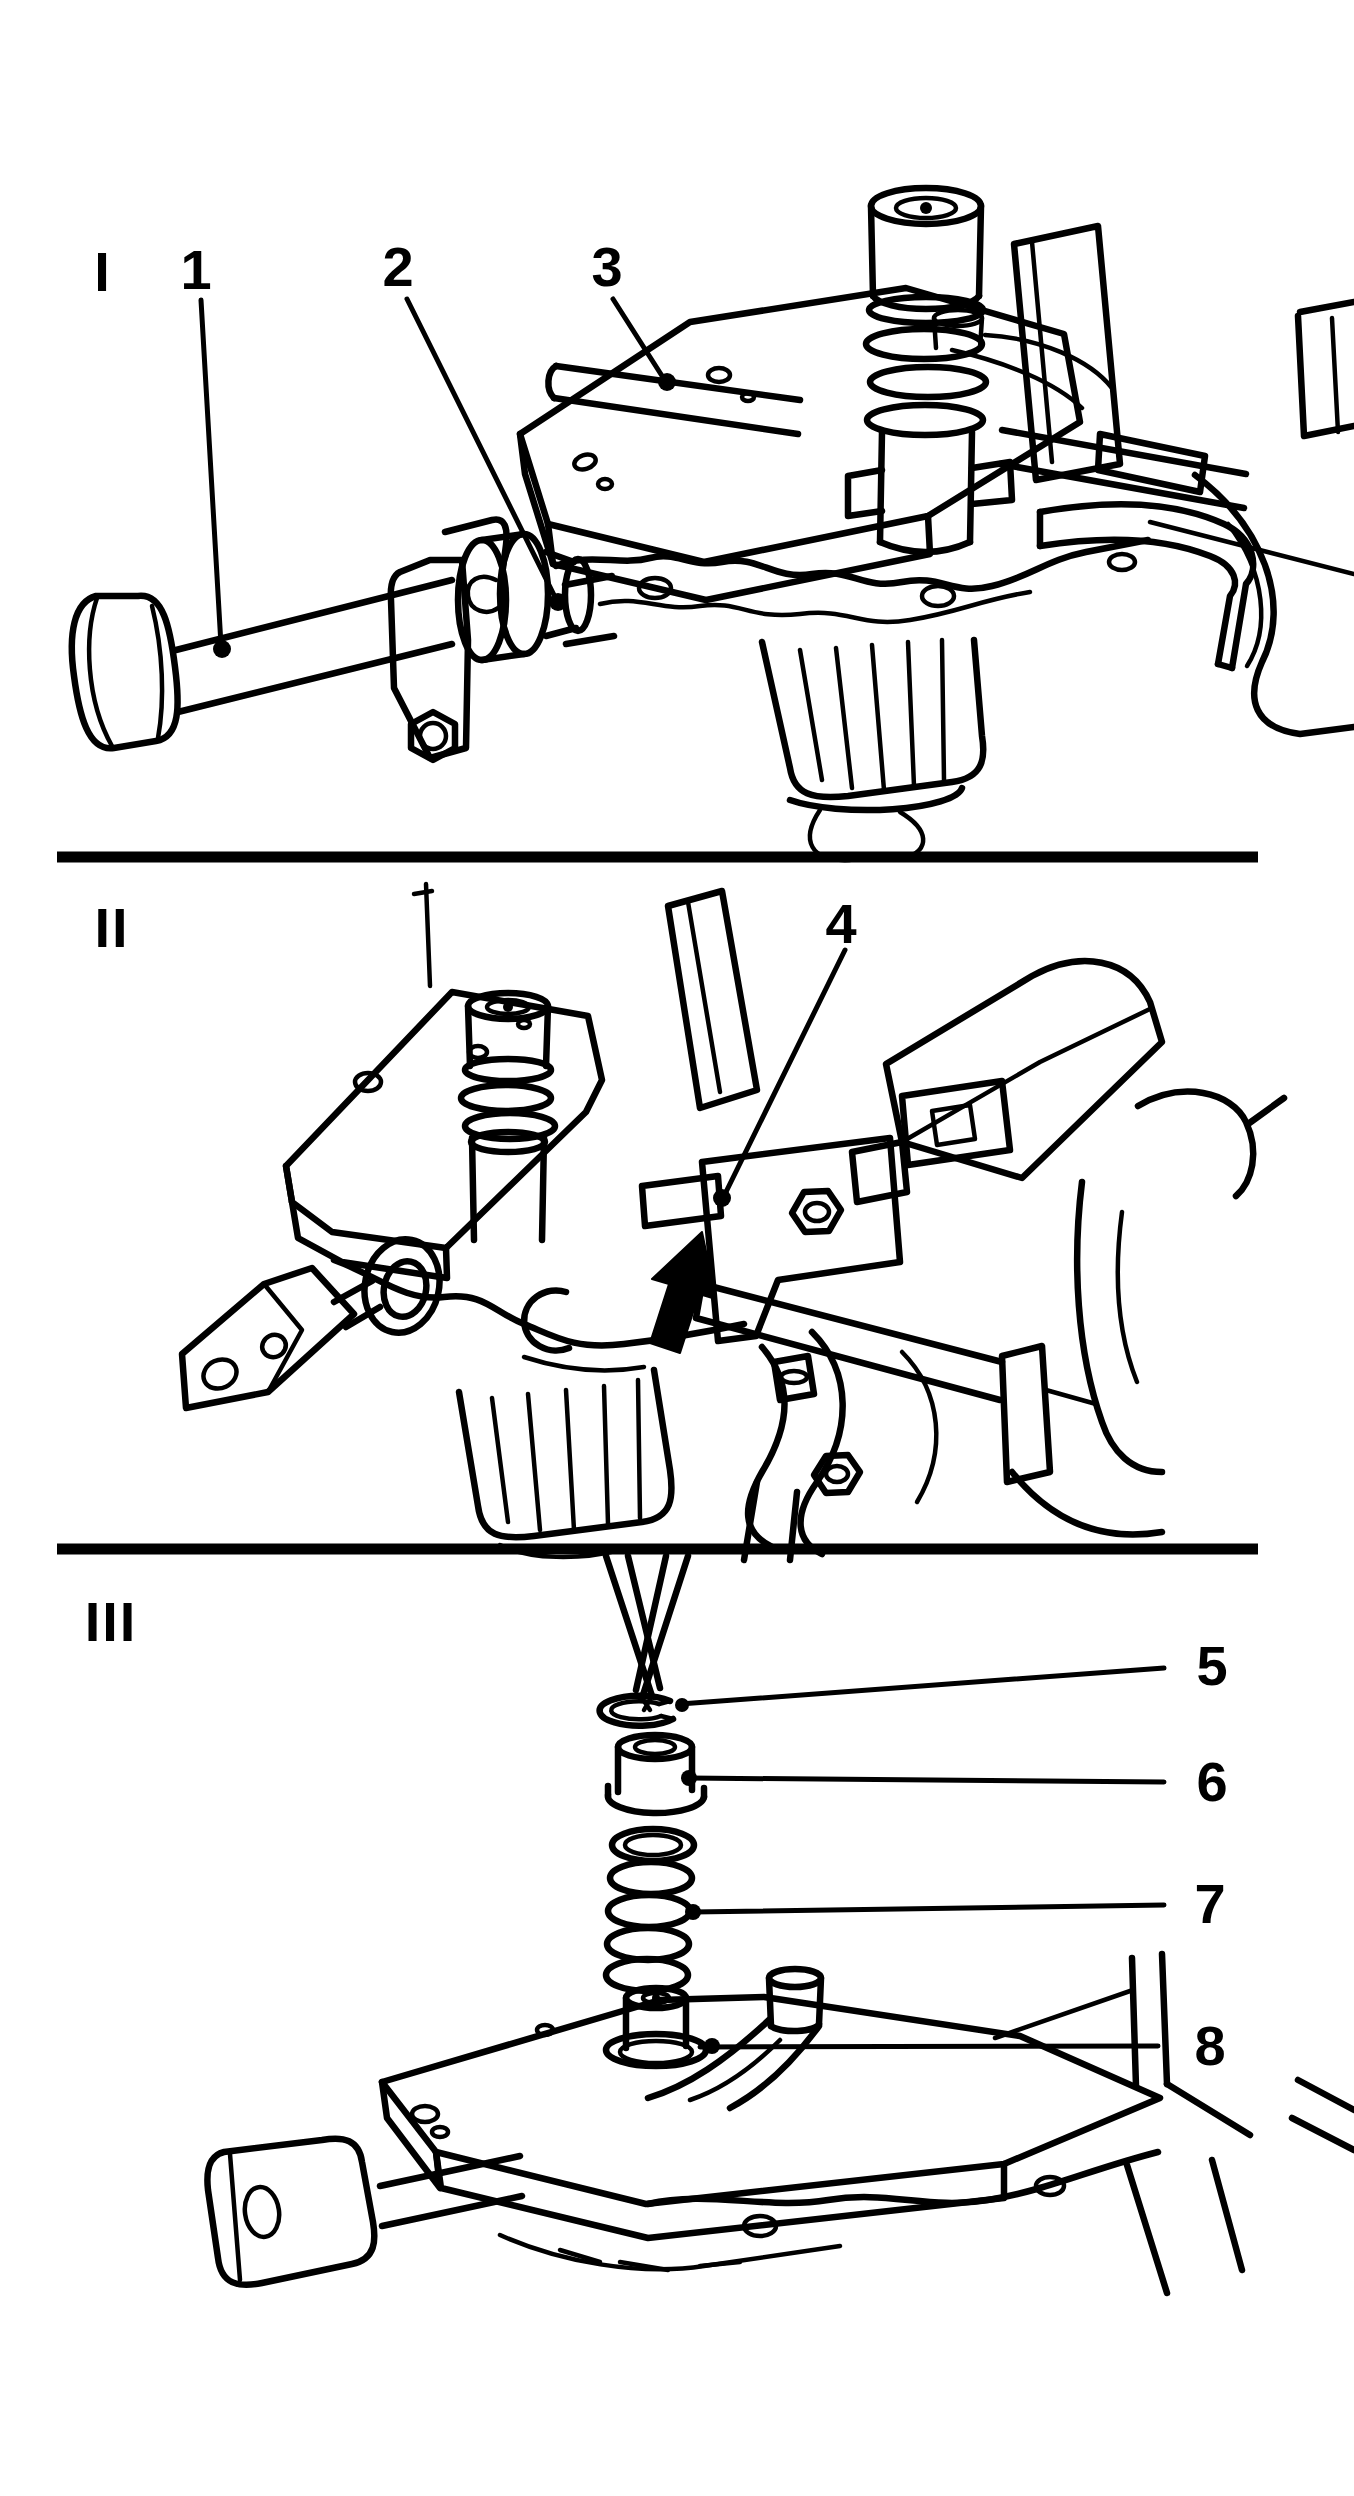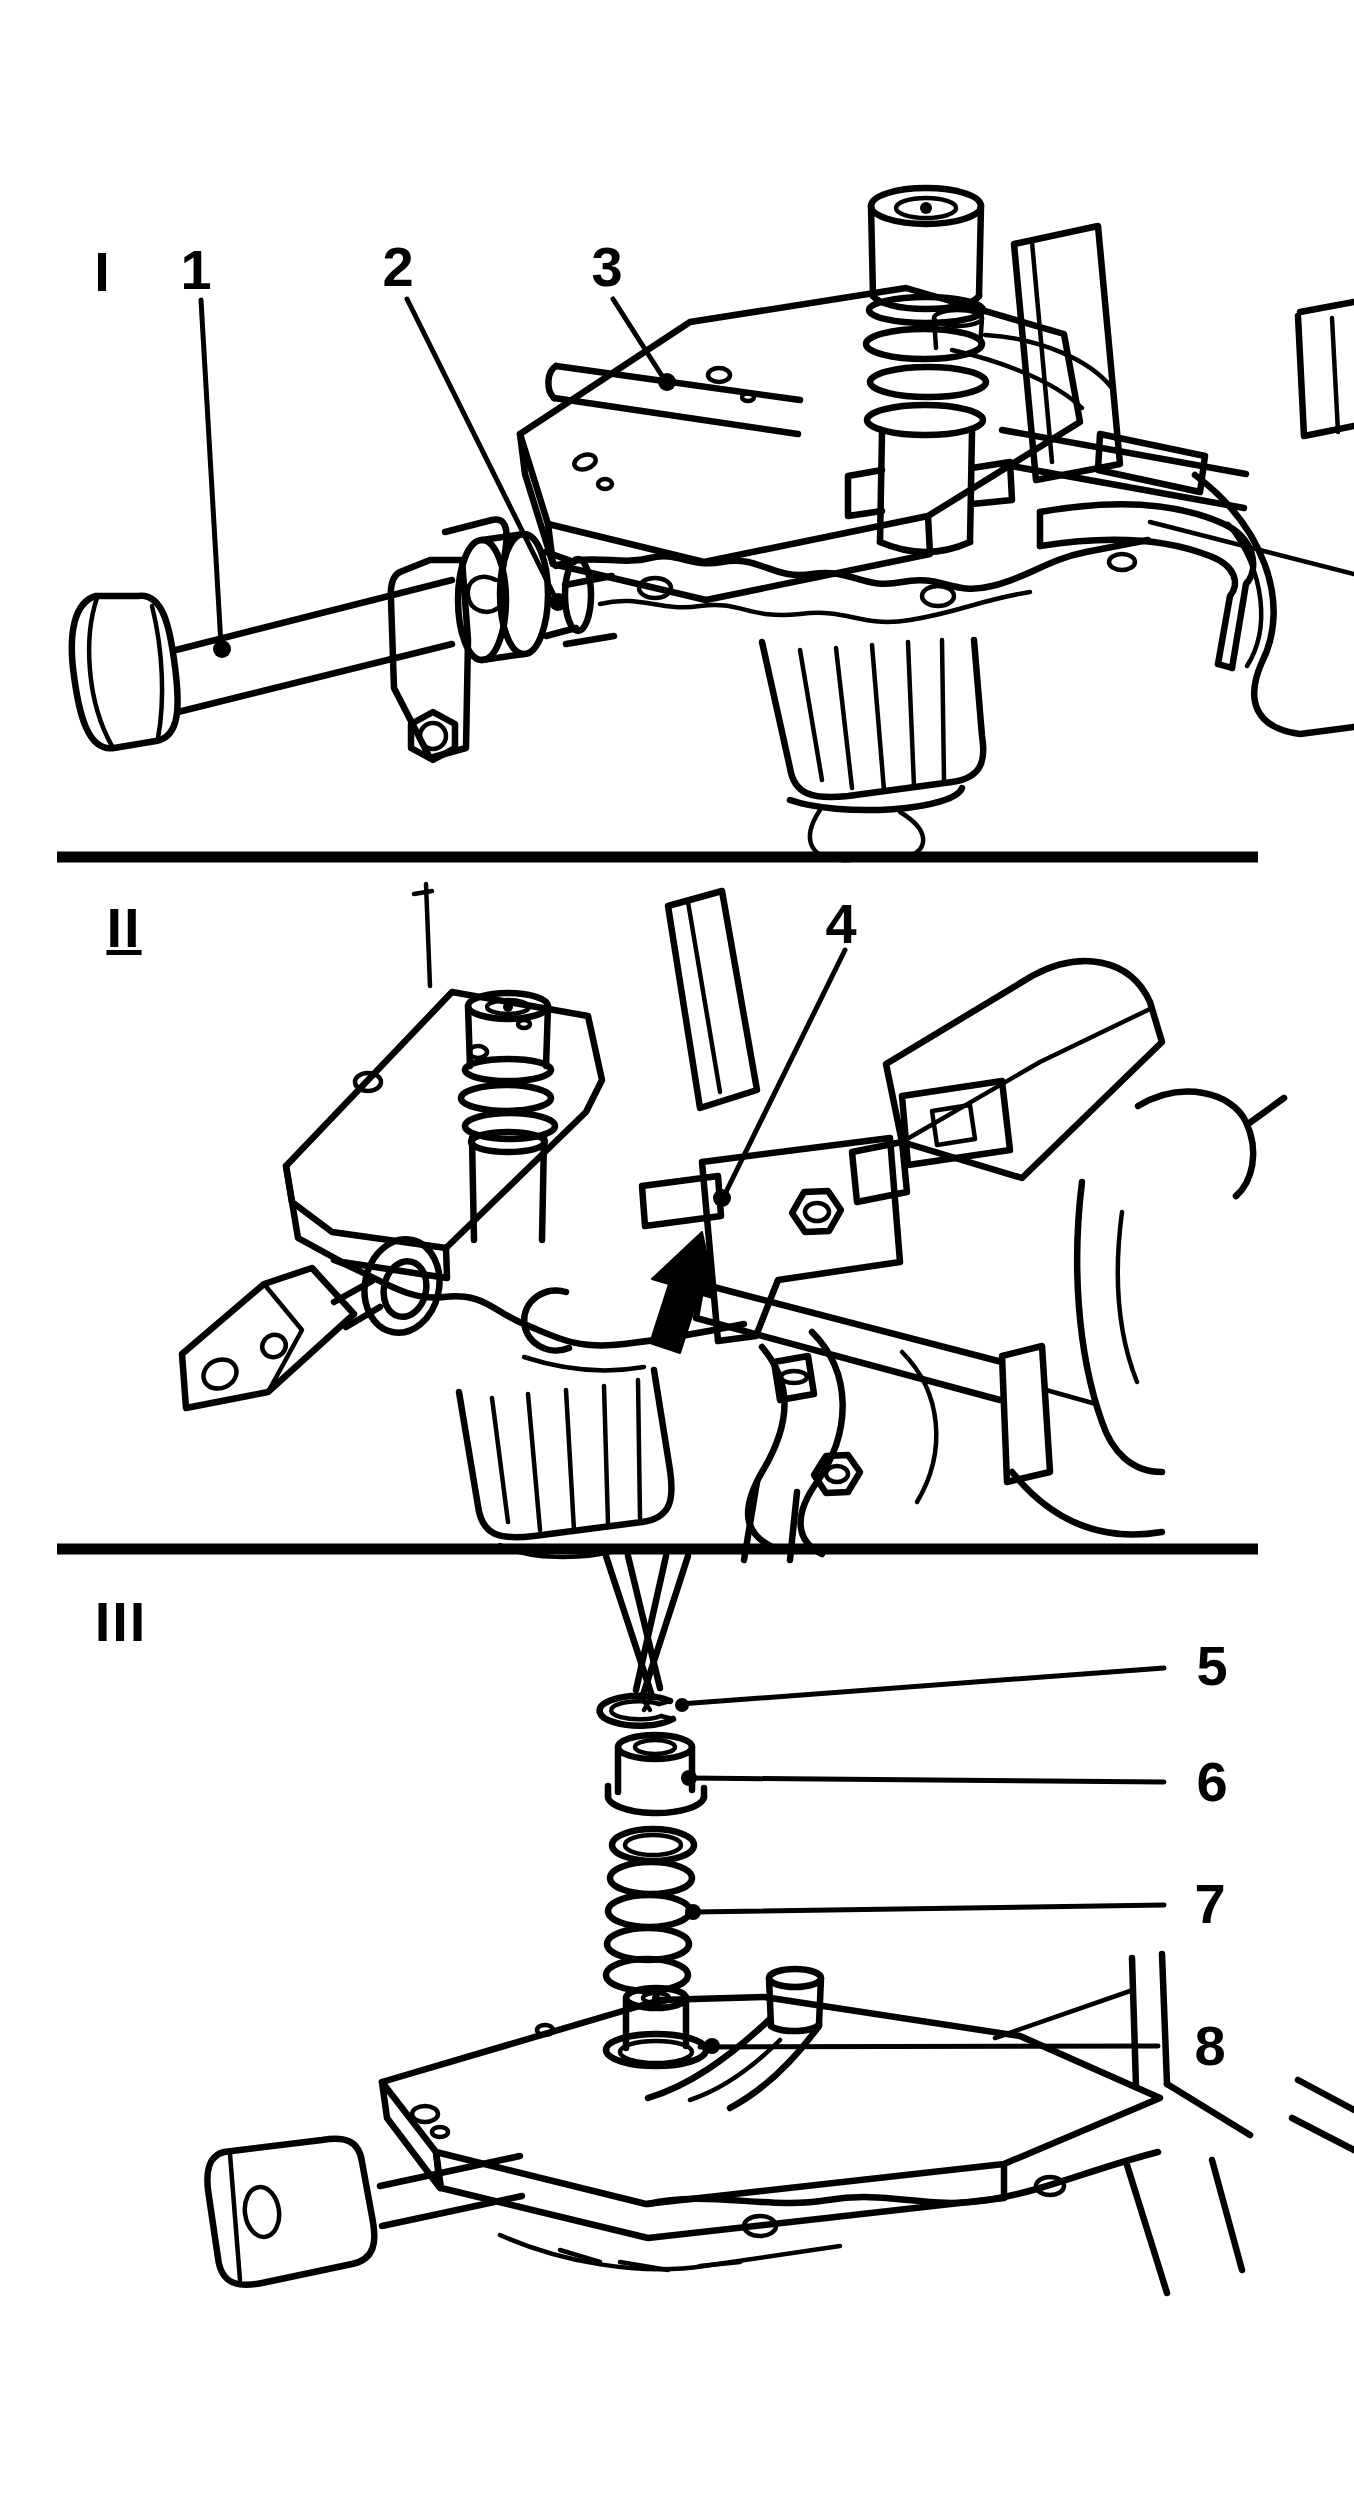--- a/index.html
+++ b/index.html
@@ -298,22 +298,22 @@
           <circle class="dot" cx="693" cy="1912" r="8"></circle>
       </g>
       <g>
         <path class="leader" d="M700,2047 L1158,2046"></path>
           <circle class="dot" cx="712" cy="2046" r="8"></circle>
       </g>
     </g>
   </svg>
 
   <div class="lbl" style="left:103px;top:272px;">I</div>
-  <div class="lbl" style="left:124px;top:928px;text-decoration:underline;">II</div>
-  <div class="lbl" style="left:121px;top:1622px;">III</div>
+  <div class="lbl" style="left:112px;top:928px;">II</div>
+  <div class="lbl" style="left:111px;top:1622px;">III</div>
 
   <div class="lbl" style="left:197px;top:270px;">1</div>
   <div class="lbl" style="left:399px;top:267px;">2</div>
   <div class="lbl" style="left:608px;top:267px;">3</div>
   <div class="lbl" style="left:842px;top:924px;">4</div>
   <div class="lbl" style="left:1213px;top:1666px;">5</div>
   <div class="lbl" style="left:1213px;top:1782px;">6</div>
   <div class="lbl" style="left:1211px;top:1904px;">7</div>
   <div class="lbl" style="left:1211px;top:2046px;">8</div>
 </div>

